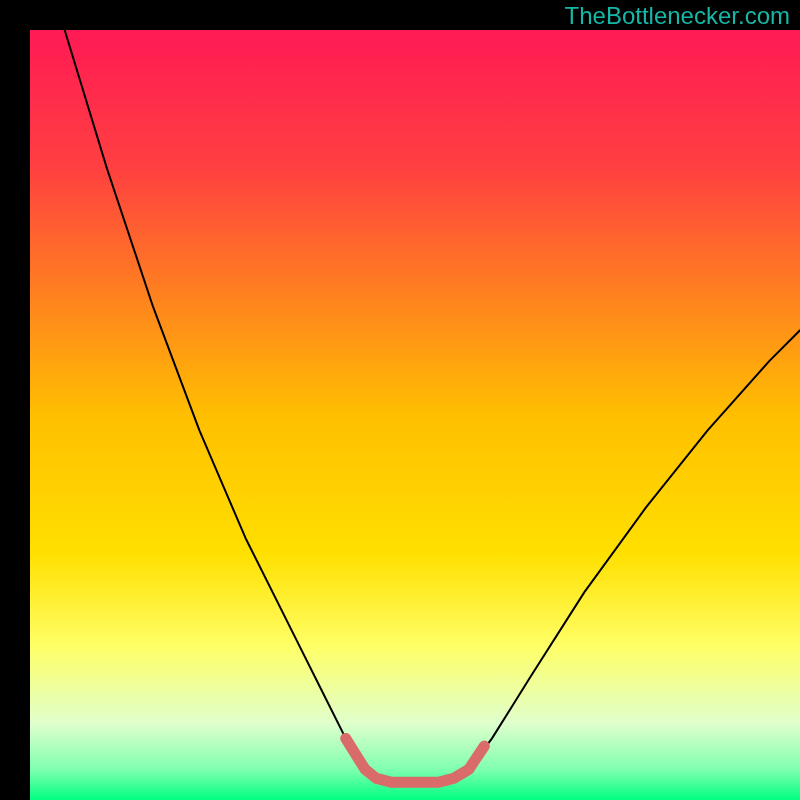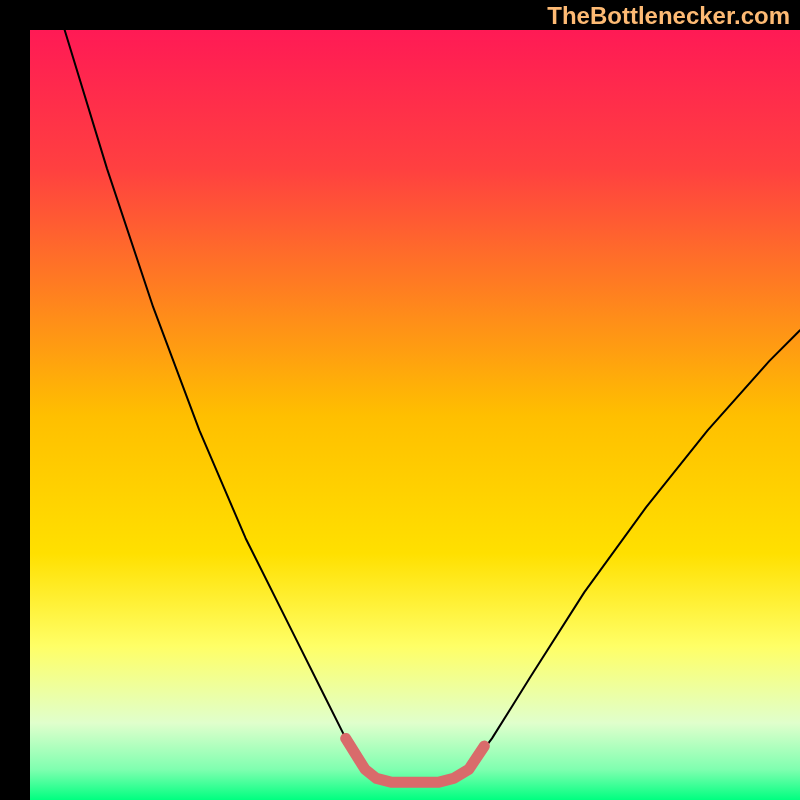--- a/index.html
+++ b/index.html
@@ -15,23 +15,23 @@
     position: absolute;
     top: 0;
     left: 0;
     width: 800px;
     height: 800px;
   }
   .watermark {
     position: absolute;
     top: 2px;
     right: 10px;
-    color: #fdba74;
+    color: #14b8a6;
     font-size: 24px;
-    font-weight: bold;
+    font-weight: normal;
     z-index: 10;
   }
   svg {
     display: block;
   }
 </style>
 </head>
 <body>
 
 <div class="chart-container">

